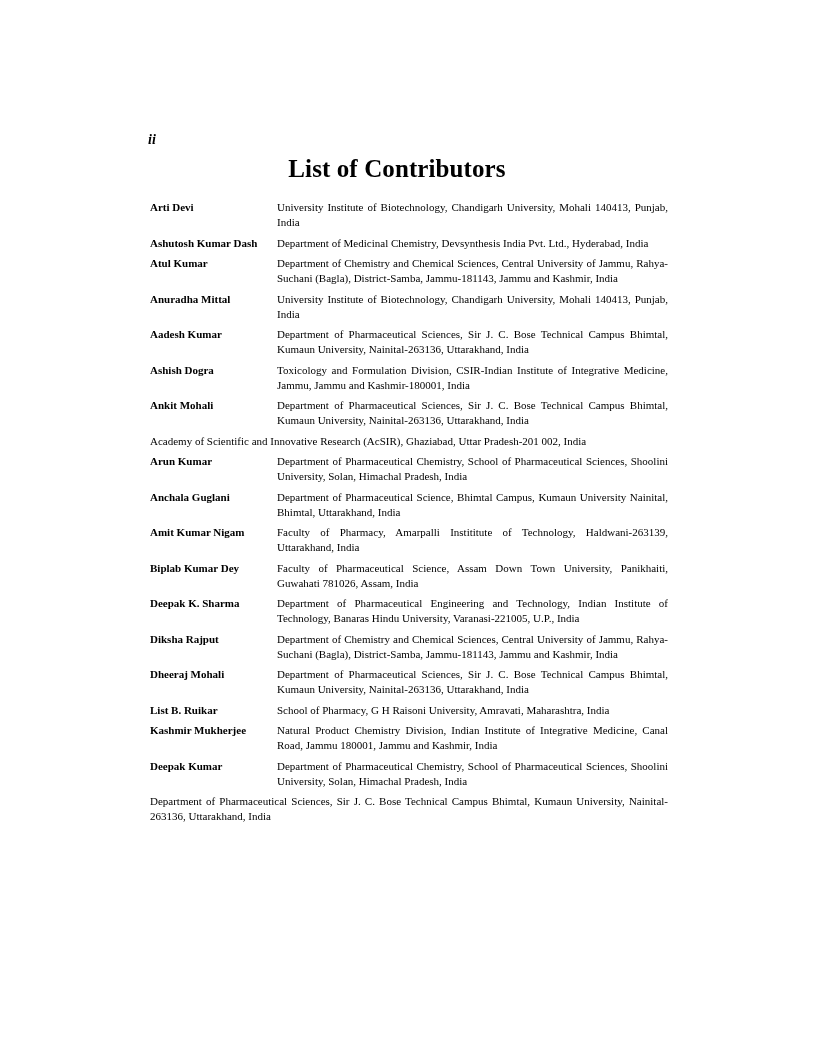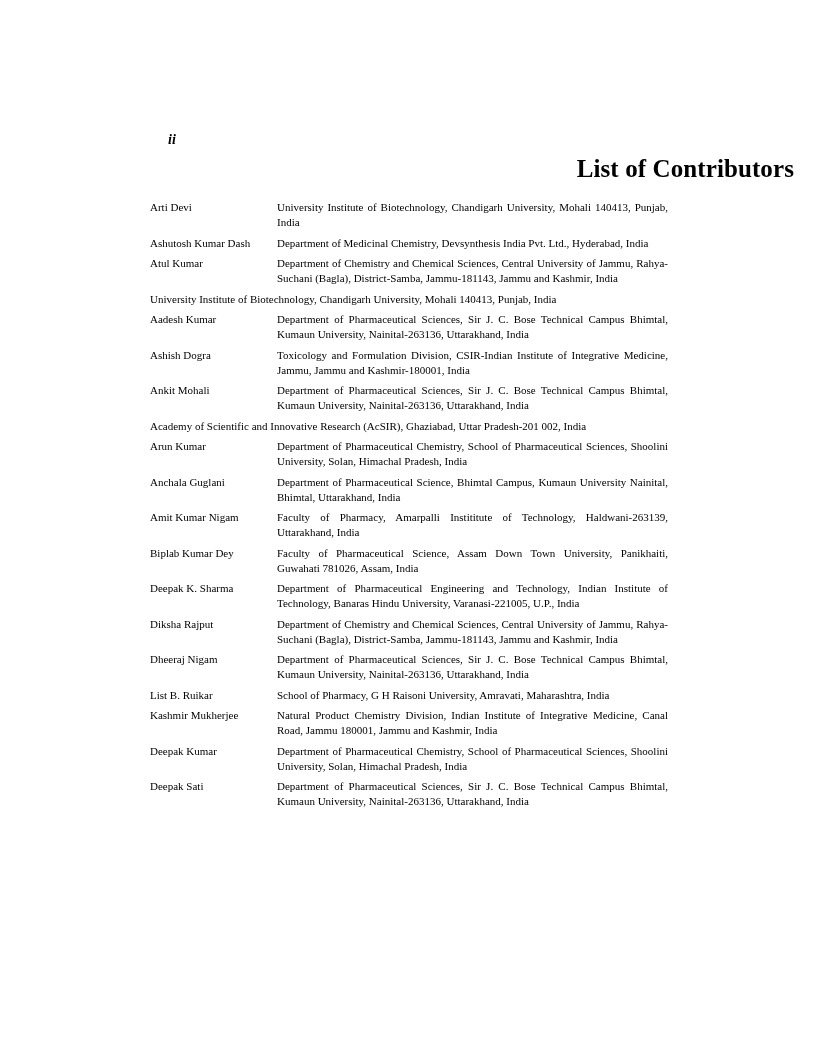--- a/index.html
+++ b/index.html
@@ -1,24 +1,24 @@
 <!DOCTYPE html>
 <html><head>
 <meta charset="utf-8">
 <style>
   html, body { margin: 0; padding: 0; background: #ffffff; }
   body { width: 816px; height: 1056px; position: relative; overflow: hidden;
          font-family: "Liberation Serif", "DejaVu Serif", serif; color: #000; }
   .page-number { position: absolute; left: 148px; top: 132px; font-size: 14px;
-                 font-style: italic; font-weight: bold; margin-left: 20px; }
-  .title { position: absolute; left: 0; width: 794px; top: 155px; text-align: right;
+                 font-style: italic; font-weight: bold; }
+  .title { position: absolute; left: 0; width: 794px; top: 155px; text-align: center;
            font-size: 25px; font-weight: bold; margin: 0; letter-spacing: 0.1px; }
   .list { position: absolute; left: 150px; top: 200px; width: 518px; }
   .entry { display: flex; margin-bottom: 5.5px; }
-  .name { width: 127px; flex: none; font-weight: normal; font-size: 11px; line-height: 15px; }
+  .name { width: 127px; flex: none; font-weight: bold; font-size: 11px; line-height: 15px; }
   .aff { flex: 1; font-size: 11px; line-height: 15px; text-align: justify; }
   .aff-line { display: block; }
 </style>
 </head>
 <body>
 
 <div class="page-number">ii</div>
 <h1 class="title">List of Contributors</h1>
 <div class="list" id="contributor-list">
     <div class="entry">
@@ -33,20 +33,21 @@
         <span class="aff-line">Department of Medicinal Chemistry, Devsynthesis India Pvt. Ltd., Hyderabad, India</span>
       </div>
     </div>
     <div class="entry">
       <div class="name">Atul Kumar</div>
       <div class="aff">
         <span class="aff-line">Department of Chemistry and Chemical Sciences, Central University of Jammu, Rahya-Suchani (Bagla), District-Samba, Jammu-181143, Jammu and Kashmir, India</span>
       </div>
     </div>
     <div class="entry">
+      <div class="name">Anuradha Mittal</div>
       <div class="aff">
         <span class="aff-line">University Institute of Biotechnology, Chandigarh University, Mohali 140413, Punjab, India</span>
       </div>
     </div>
     <div class="entry">
       <div class="name">Aadesh Kumar</div>
       <div class="aff">
         <span class="aff-line">Department of Pharmaceutical Sciences, Sir J. C. Bose Technical Campus Bhimtal, Kumaun University, Nainital-263136, Uttarakhand, India</span>
       </div>
     </div>
@@ -97,21 +98,21 @@
         <span class="aff-line">Department of Pharmaceutical Engineering and Technology, Indian Institute of Technology, Banaras Hindu University, Varanasi-221005, U.P., India</span>
       </div>
     </div>
     <div class="entry">
       <div class="name">Diksha Rajput</div>
       <div class="aff">
         <span class="aff-line">Department of Chemistry and Chemical Sciences, Central University of Jammu, Rahya-Suchani (Bagla), District-Samba, Jammu-181143, Jammu and Kashmir, India</span>
       </div>
     </div>
     <div class="entry">
-      <div class="name">Dheeraj Nigam</div>
+      <div class="name">Dheeraj Mohali</div>
       <div class="aff">
         <span class="aff-line">Department of Pharmaceutical Sciences, Sir J. C. Bose Technical Campus Bhimtal, Kumaun University, Nainital-263136, Uttarakhand, India</span>
       </div>
     </div>
     <div class="entry">
       <div class="name">List B. Ruikar</div>
       <div class="aff">
         <span class="aff-line">School of Pharmacy, G H Raisoni University, Amravati, Maharashtra, India</span>
       </div>
     </div>
@@ -121,18 +122,17 @@
         <span class="aff-line">Natural Product Chemistry Division, Indian Institute of Integrative Medicine, Canal Road, Jammu 180001, Jammu and Kashmir, India</span>
       </div>
     </div>
     <div class="entry">
       <div class="name">Deepak Kumar</div>
       <div class="aff">
         <span class="aff-line">Department of Pharmaceutical Chemistry, School of Pharmaceutical Sciences, Shoolini University, Solan, Himachal Pradesh, India</span>
       </div>
     </div>
     <div class="entry">
-      <div class="name">Deepak Sati</div>
       <div class="aff">
         <span class="aff-line">Department of Pharmaceutical Sciences, Sir J. C. Bose Technical Campus Bhimtal, Kumaun University, Nainital-263136, Uttarakhand, India</span>
       </div>
     </div>
   </div>
 
 </body></html>

